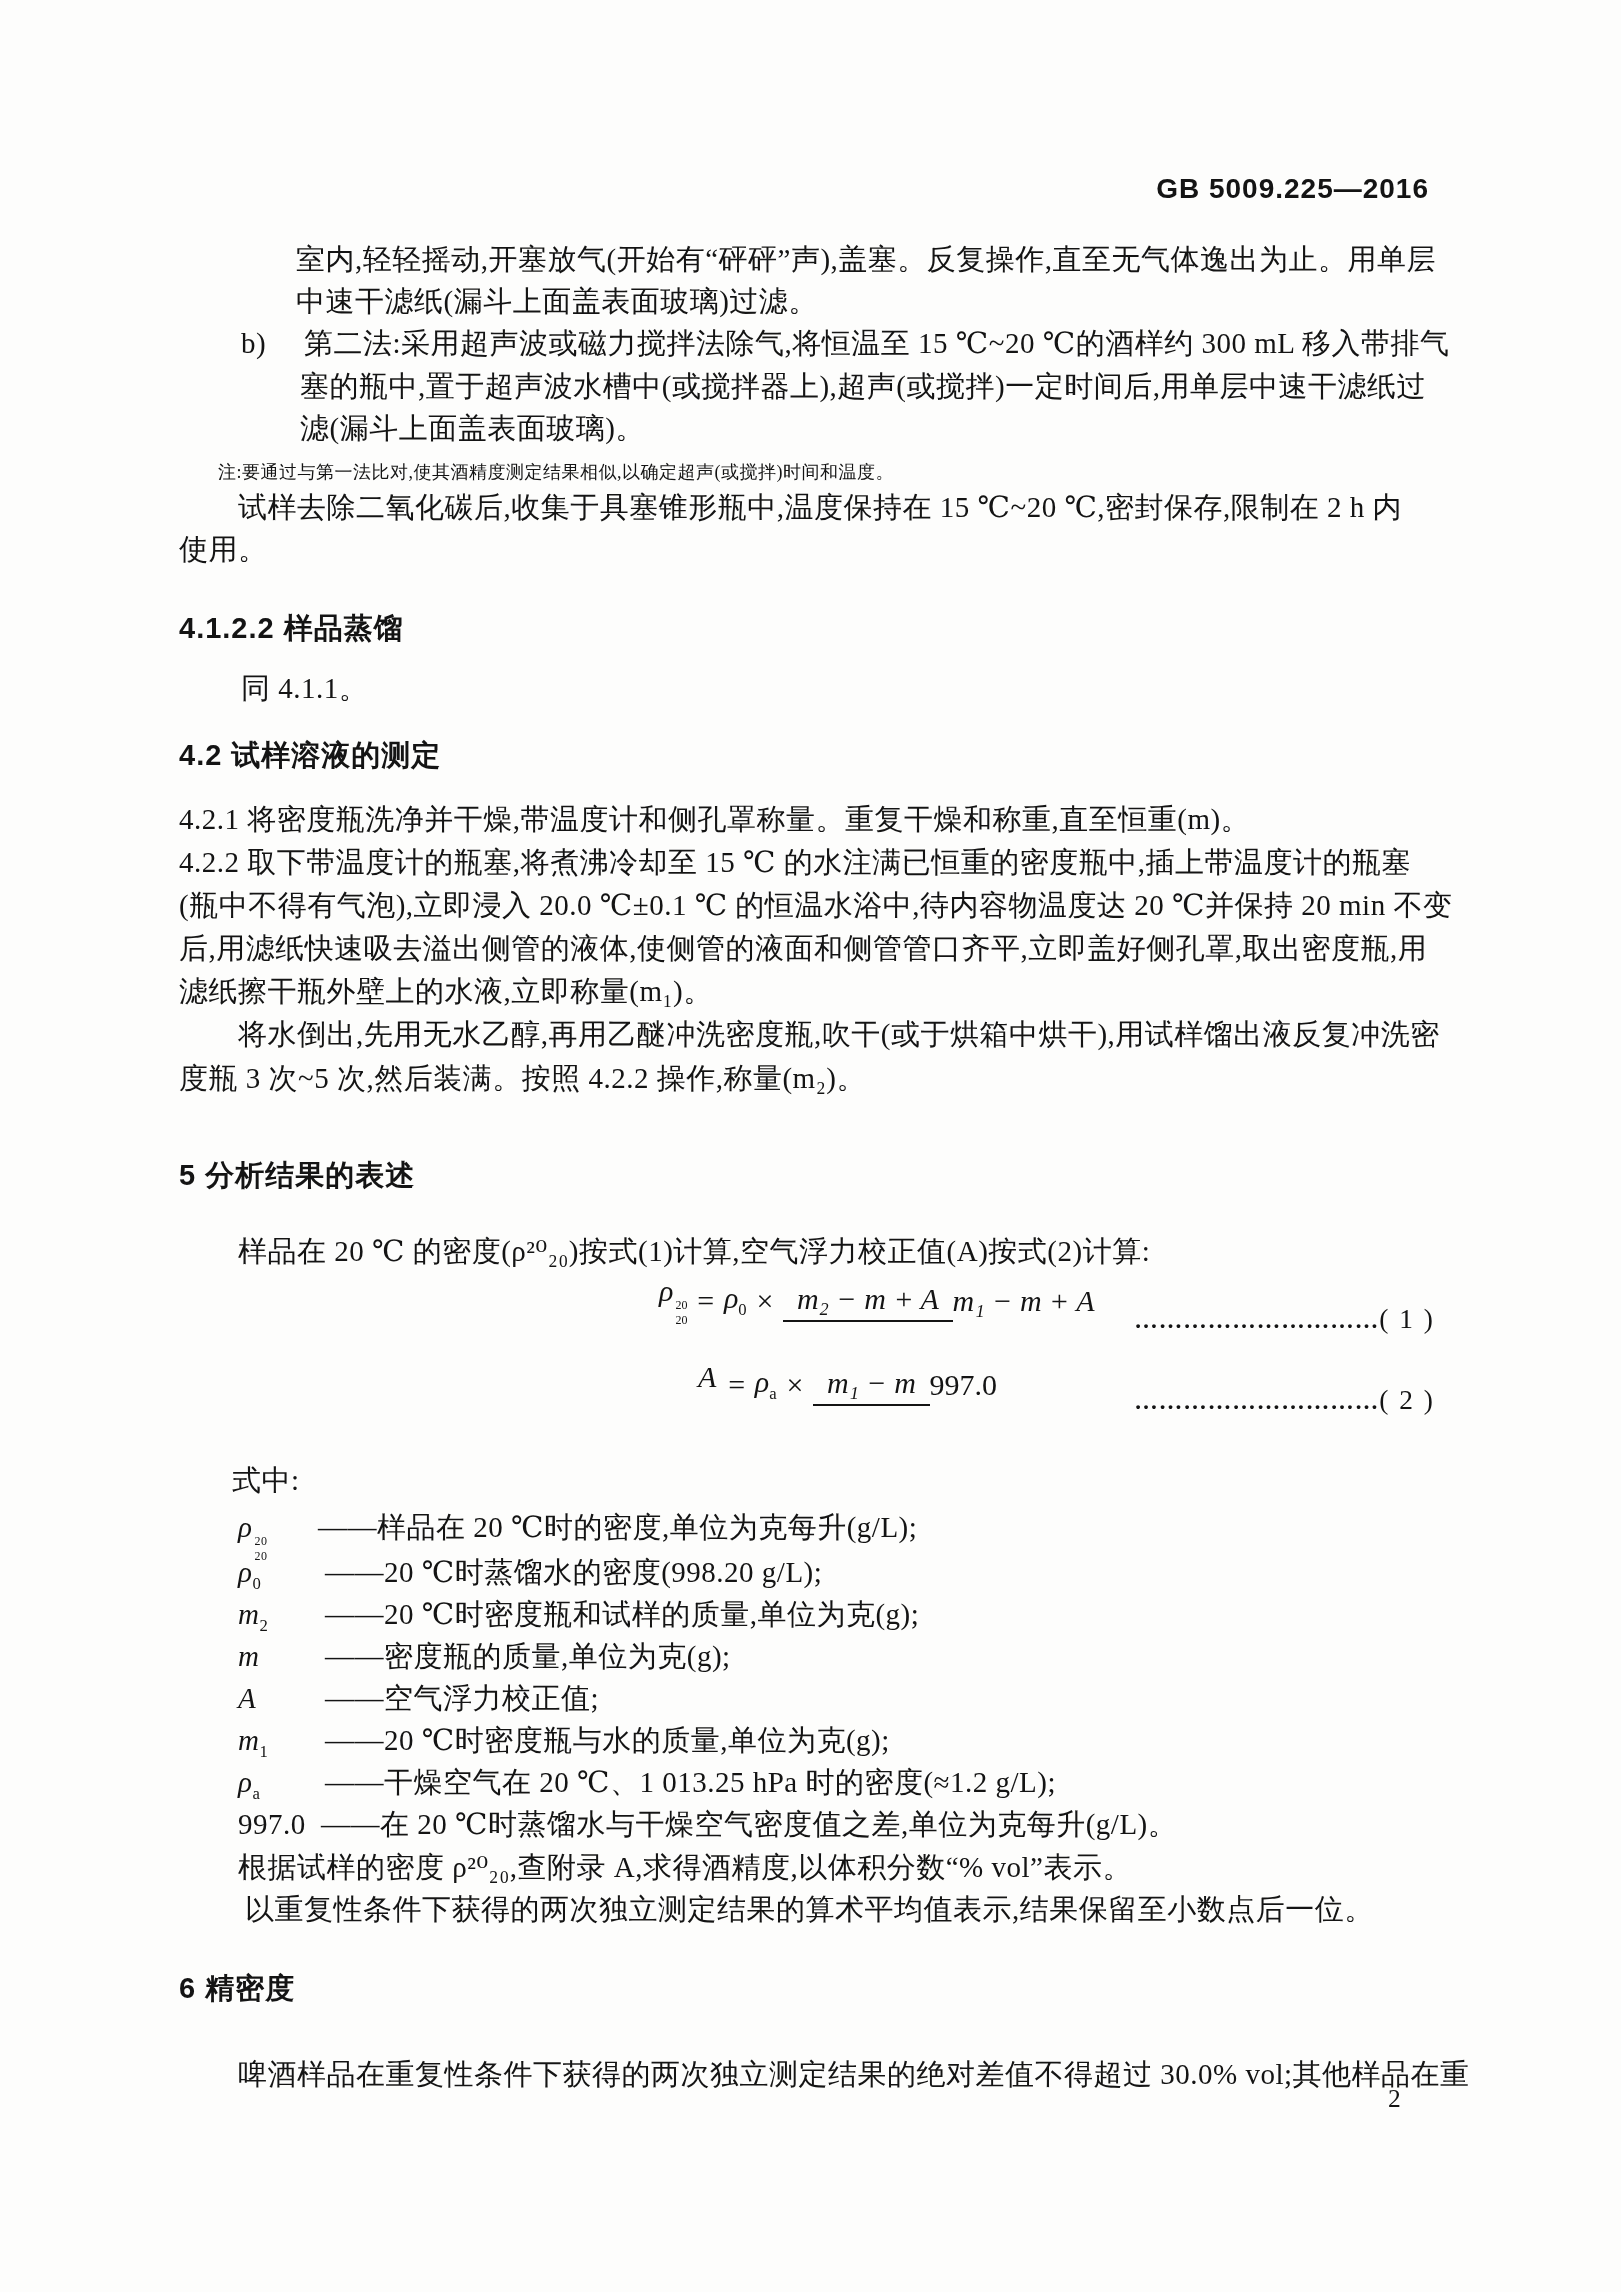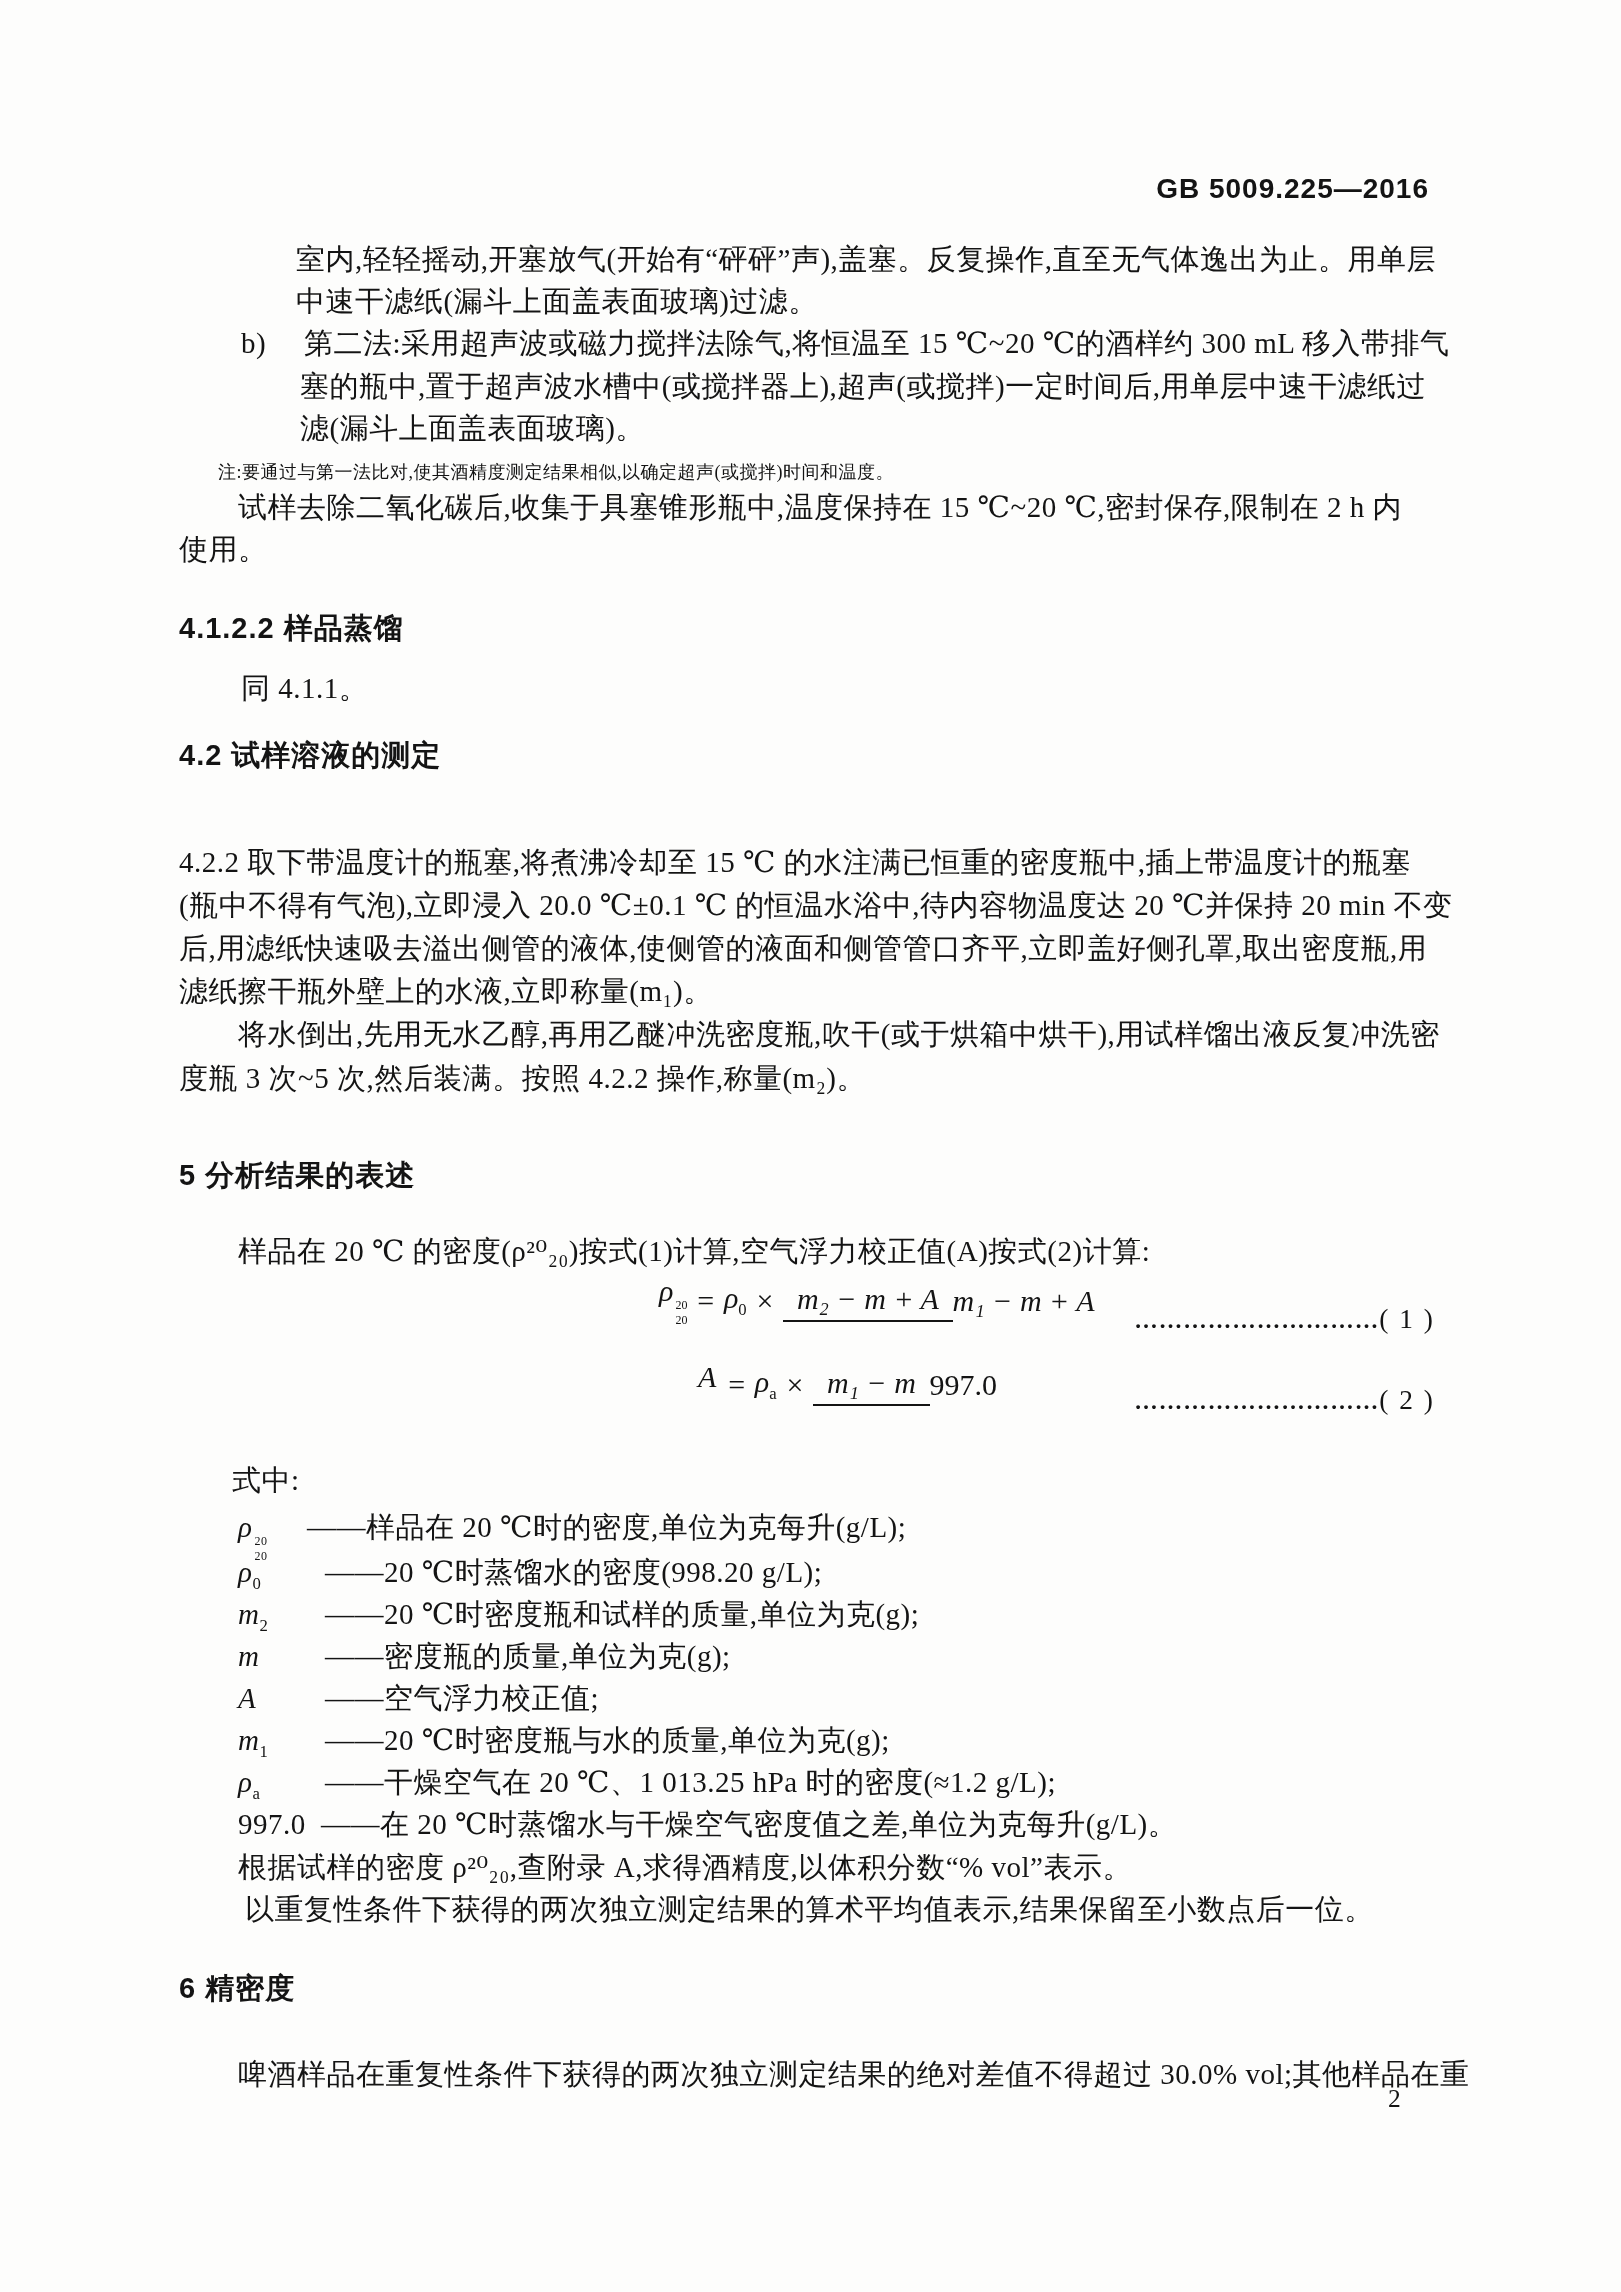--- a/index.html
+++ b/index.html
@@ -46,20 +46,21 @@
 
   <div class="t small" style="top:454px;left:218px">注:要通过与第一法比对,使其酒精度测定结果相似,以确定超声(或搅拌)时间和温度。</div>
 
   <div class="t" style="top:489px;left:238px">试样去除二氧化碳后,收集于具塞锥形瓶中,温度保持在 15 ℃~20 ℃,密封保存,限制在 2 h 内</div>
   <div class="t" style="top:531px;left:179px">使用。</div>
 
   <div class="t bold" style="top:610px;left:179px">4.1.2.2  样品蒸馏</div>
   <div class="t" style="top:670px;left:241px">同 4.1.1。</div>
 
   <div class="t bold" style="top:737px;left:179px">4.2  试样溶液的测定</div>
+  <div class="t" style="top:801px;left:179px">4.2.1  将密度瓶洗净并干燥,带温度计和侧孔罩称量。重复干燥和称重,直至恒重(m)。</div>
 
   <div class="t" style="top:844px;left:179px">4.2.2  取下带温度计的瓶塞,将煮沸冷却至 15 ℃ 的水注满已恒重的密度瓶中,插上带温度计的瓶塞</div>
   <div class="t" style="top:887px;left:179px">(瓶中不得有气泡),立即浸入 20.0 ℃±0.1 ℃ 的恒温水浴中,待内容物温度达 20 ℃并保持 20 min 不变</div>
   <div class="t" style="top:930px;left:179px">后,用滤纸快速吸去溢出侧管的液体,使侧管的液面和侧管管口齐平,立即盖好侧孔罩,取出密度瓶,用</div>
   <div class="t" style="top:973px;left:179px">滤纸擦干瓶外壁上的水液,立即称量(m₁)。</div>
   <div class="t" style="top:1016px;left:238px">将水倒出,先用无水乙醇,再用乙醚冲洗密度瓶,吹干(或于烘箱中烘干),用试样馏出液反复冲洗密</div>
   <div class="t" style="top:1060px;left:179px">度瓶 3 次~5 次,然后装满。按照 4.2.2 操作,称量(m₂)。</div>
 
   <div class="t bold" style="top:1157px;left:179px">5  分析结果的表述</div>
   <div class="t" style="top:1233px;left:238px">样品在 20 ℃ 的密度(ρ²⁰₂₀)按式(1)计算,空气浮力校正值(A)按式(2)计算:</div>
@@ -93,21 +94,21 @@
     </span>
   </div>
   <div class="fdots" style="top:1385px"><span>…………………………</span><span class="fnumlab">( 2 )</span></div>
 
   <div class="t" style="top:1462px;left:232px">式中:</div>
 
   <div class="t" style="top:1509px;left:238px"><span class="it">ρ</span><span class="supsub">
         <span>20</span>
         <span>20</span>
       </span></div>
-  <div class="t" style="top:1509px;left:307px">——样品在 20 ℃时的密度,单位为克每升(g/L);</div>
+  <div class="t" style="top:1509px;left:318px">——样品在 20 ℃时的密度,单位为克每升(g/L);</div>
 
   <div class="t" style="top:1554px;left:238px"><span class="it">ρ</span><sub>0</sub></div>
   <div class="t" style="top:1554px;left:325px">——20 ℃时蒸馏水的密度(998.20 g/L);</div>
 
   <div class="t" style="top:1596px;left:238px"><span class="it">m</span><sub>2</sub></div>
   <div class="t" style="top:1596px;left:325px">——20 ℃时密度瓶和试样的质量,单位为克(g);</div>
 
   <div class="t" style="top:1638px;left:238px"><span class="it">m</span></div>
   <div class="t" style="top:1638px;left:325px">——密度瓶的质量,单位为克(g);</div>
 

